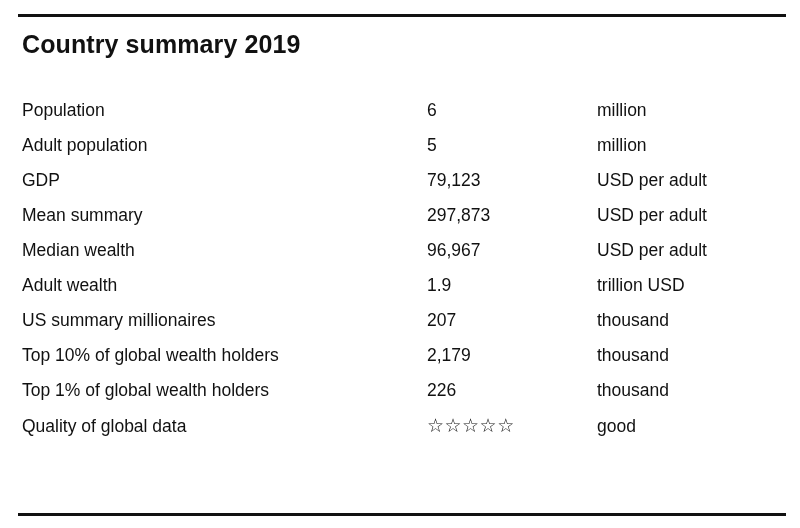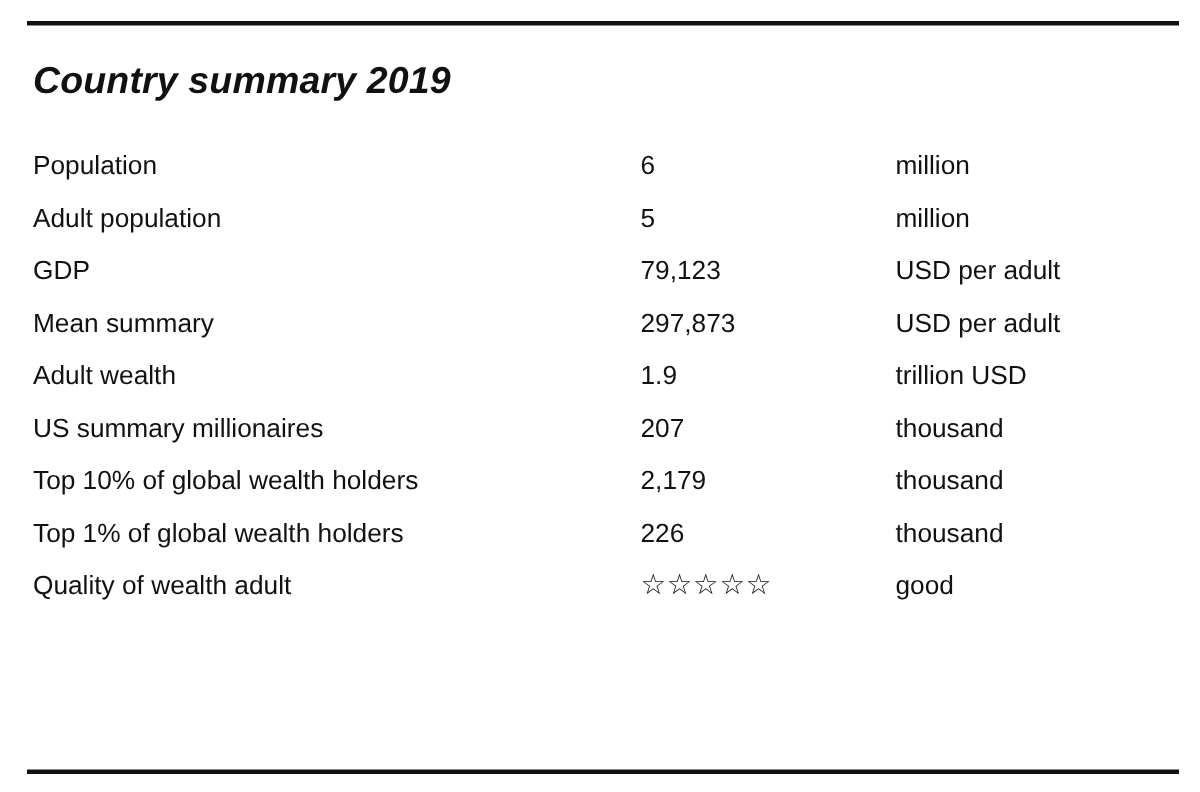--- a/index.html
+++ b/index.html
@@ -26,26 +26,25 @@
     right: 14px;
     height: 3px;
     background: #111111;
   }
   .rule.top { top: 14px; }
   .rule.bottom { bottom: 12px; }
 
   .title {
     position: absolute;
     left: 22px;
-    top: 40px;
+    top: 30px;
     font-size: 25px;
     font-weight: bold;
     letter-spacing: 0.1px;
     color: #111111;
-    font-style: italic;
   }
 
   table.summary {
     position: absolute;
     left: 22px;
     top: 93px;
     border-collapse: collapse;
     font-size: 17.5px;
   }
   table.summary td {
@@ -91,41 +90,46 @@
         <td class="label">GDP</td>
         <td class="value">79,123</td>
         <td class="unit">USD per adult</td>
       </tr>
       <tr>
         <td class="label">Mean summary</td>
         <td class="value">297,873</td>
         <td class="unit">USD per adult</td>
       </tr>
       <tr>
+        <td class="label">Median wealth</td>
+        <td class="value">96,967</td>
+        <td class="unit">USD per adult</td>
+      </tr>
+      <tr>
         <td class="label">Adult wealth</td>
         <td class="value">1.9</td>
         <td class="unit">trillion USD</td>
       </tr>
       <tr>
         <td class="label">US summary millionaires</td>
         <td class="value">207</td>
         <td class="unit">thousand</td>
       </tr>
       <tr>
         <td class="label">Top 10% of global wealth holders</td>
         <td class="value">2,179</td>
         <td class="unit">thousand</td>
       </tr>
       <tr>
         <td class="label">Top 1% of global wealth holders</td>
         <td class="value">226</td>
         <td class="unit">thousand</td>
       </tr>
       <tr>
-        <td class="label">Quality of wealth adult</td>
+        <td class="label">Quality of global data</td>
         <td class="value stars">☆☆☆☆☆</td>
         <td class="unit">good</td>
       </tr>
     </tbody>
   </table>
 
   <div class="rule bottom"></div>
 
 </div>
 

